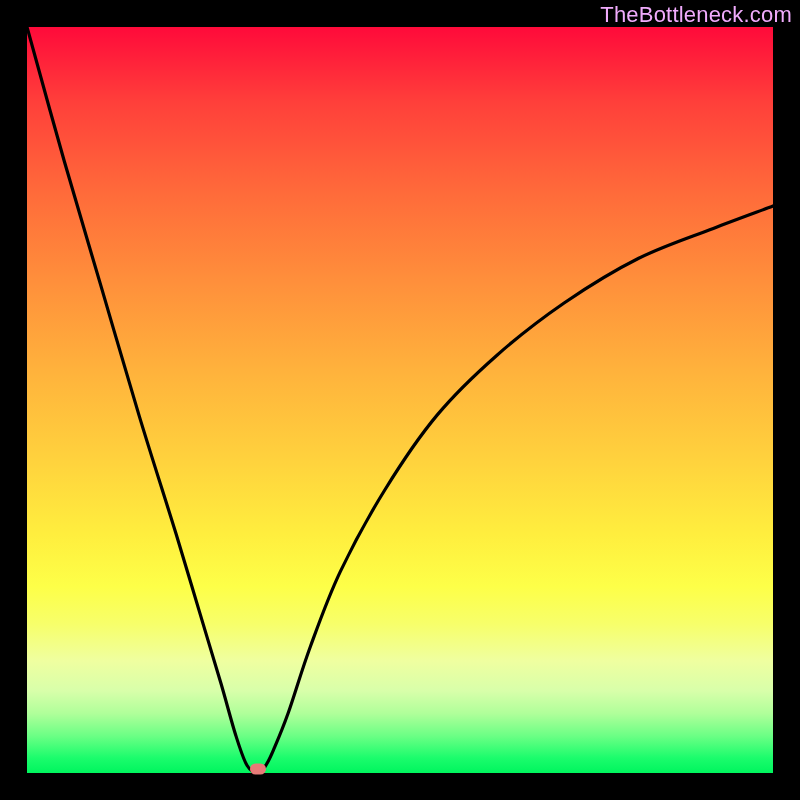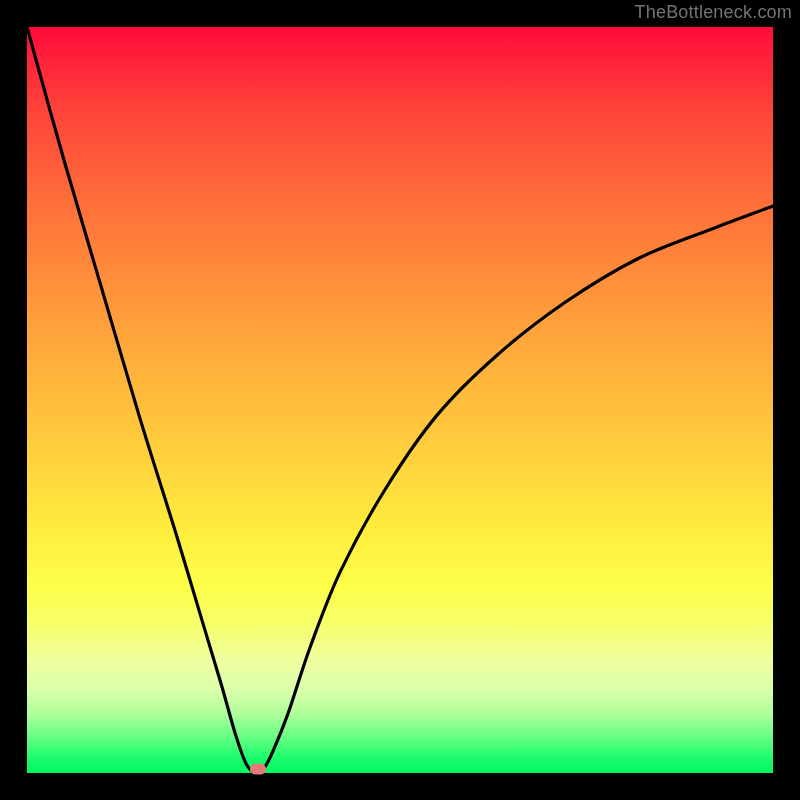--- a/index.html
+++ b/index.html
@@ -45,22 +45,22 @@
     position: absolute;
     left: 0;
     top: 0;
     width: 746px;
     height: 746px;
   }
   .watermark {
     position: absolute;
     top: 2px;
     right: 8px;
-    color: #737373;
-    font-size: 18px;
+    color: #f0abfc;
+    font-size: 22px;
     font-weight: 500;
     letter-spacing: 0.2px;
     user-select: none;
   }
   .marker {
     position: absolute;
     width: 16px;
     height: 11px;
     background: #e77a77;
     border-radius: 6px;

